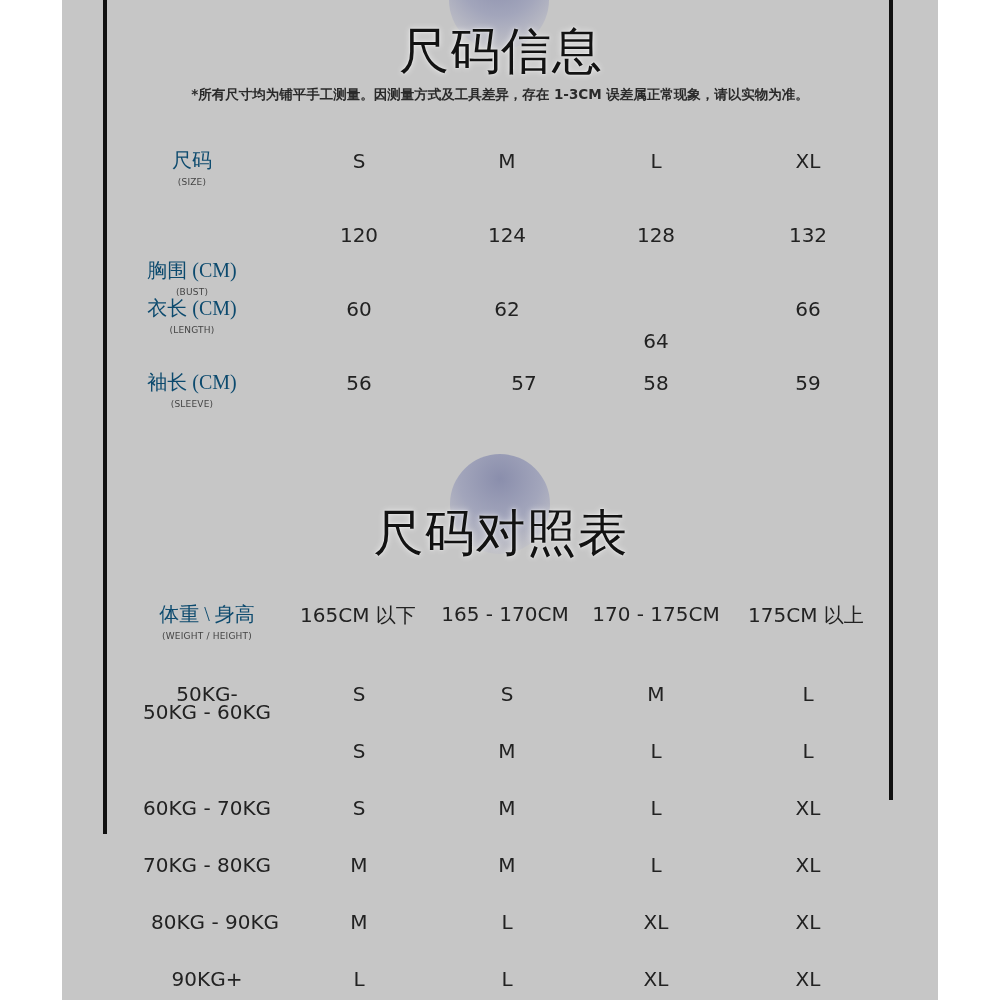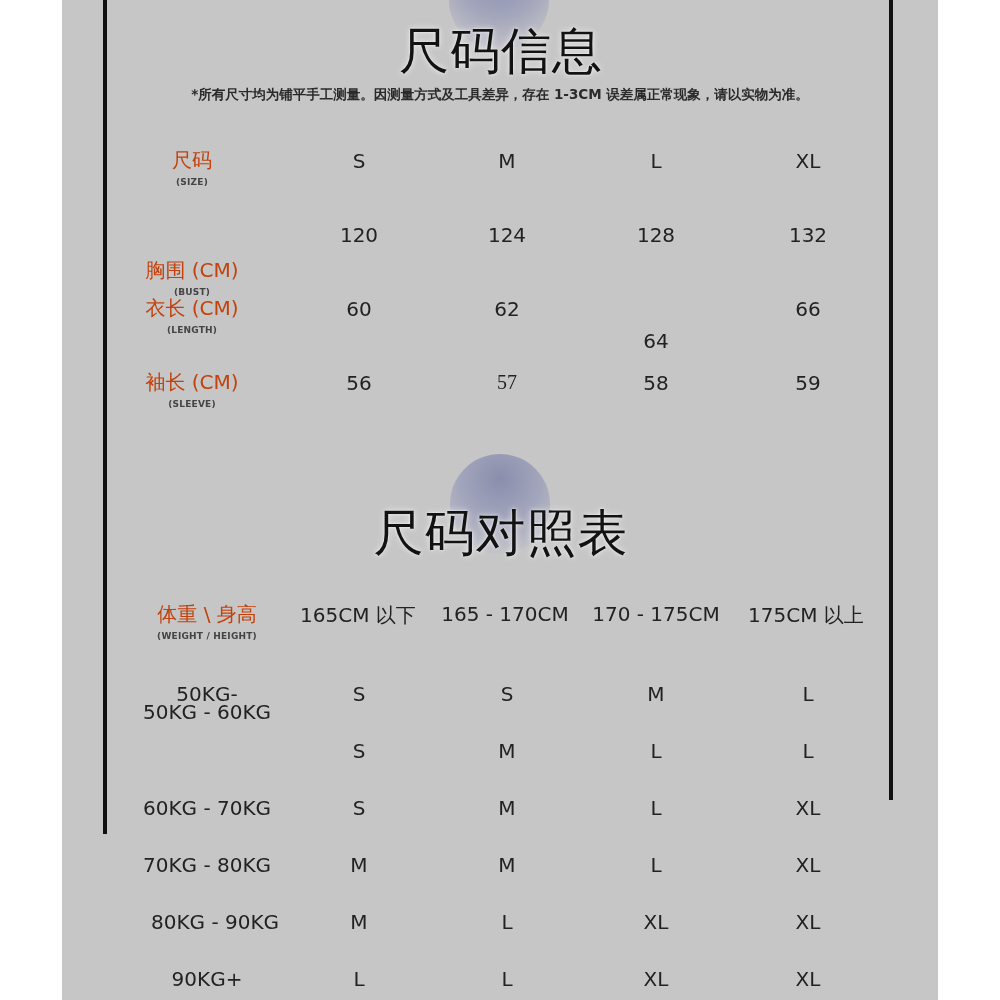--- a/index.html
+++ b/index.html
@@ -40,22 +40,22 @@
       position: absolute; left: 0; width: 1000px; top: 86px; text-align: center;
       font-size: 13.5px; font-weight: bold; color: #2a2a2a;
     }
 
     .cell {
       position: absolute; transform: translateX(-50%);
       text-align: center; white-space: nowrap;
       font-size: 20px; color: #222222;
     }
     .rowhead { text-align: center; }
-    .rowhead .main { font-size: 20px; color: #c2410c; display: block; }
-    .rowhead .sub { font-size: 9px; font-weight: bold; color: #444; display: block; margin-top: 3px; letter-spacing: 0.2px; }
+    .rowhead .main { font-size: 20px; color: #0c4a6e; display: block; font-family: Liberation Serif, serif; }
+    .rowhead .sub { font-size: 9px; font-weight: normal; color: #444; display: block; margin-top: 3px; letter-spacing: 0.2px; }
   </style>
 </head>
 <body>
 
 <div class="panel"></div>
 <div class="vline left"></div>
 <div class="vline right"></div>
 
 <div class="deco-circle top"></div>
 <div class="deco-circle mid"></div>
@@ -88,21 +88,21 @@
 <div class="cell" style="left:359px; top:297px;">60</div>
 <div class="cell" style="left:507px; top:297px;text-align:center;">62</div>
 <div class="cell" style="left:656px; top:297px;margin-top:32px;">64</div>
 <div class="cell" style="left:808px; top:297px;">66</div>
 
 <div class="cell rowhead" style="left:192px; top:369px;">
   <span class="main">袖长 (CM)</span>
   <span class="sub">(SLEEVE)</span>
 </div>
 <div class="cell" style="left:359px; top:371px;">56</div>
-<div class="cell" style="left:507px; top:371px;font-family:Liberation Serif, serif;">57</div>
+<div class="cell" style="left:524px; top:371px;">57</div>
 <div class="cell" style="left:656px; top:371px;">58</div>
 <div class="cell" style="left:808px; top:371px;">59</div>
 
 <div class="title t2">尺码对照表</div>
 
 <div class="cell rowhead" style="left:207px; top:601px;">
   <span class="main">体重 \ 身高</span>
   <span class="sub">(WEIGHT / HEIGHT)</span>
 </div>
 <div class="cell" style="left:358px; top:602px;">165CM 以下</div>

